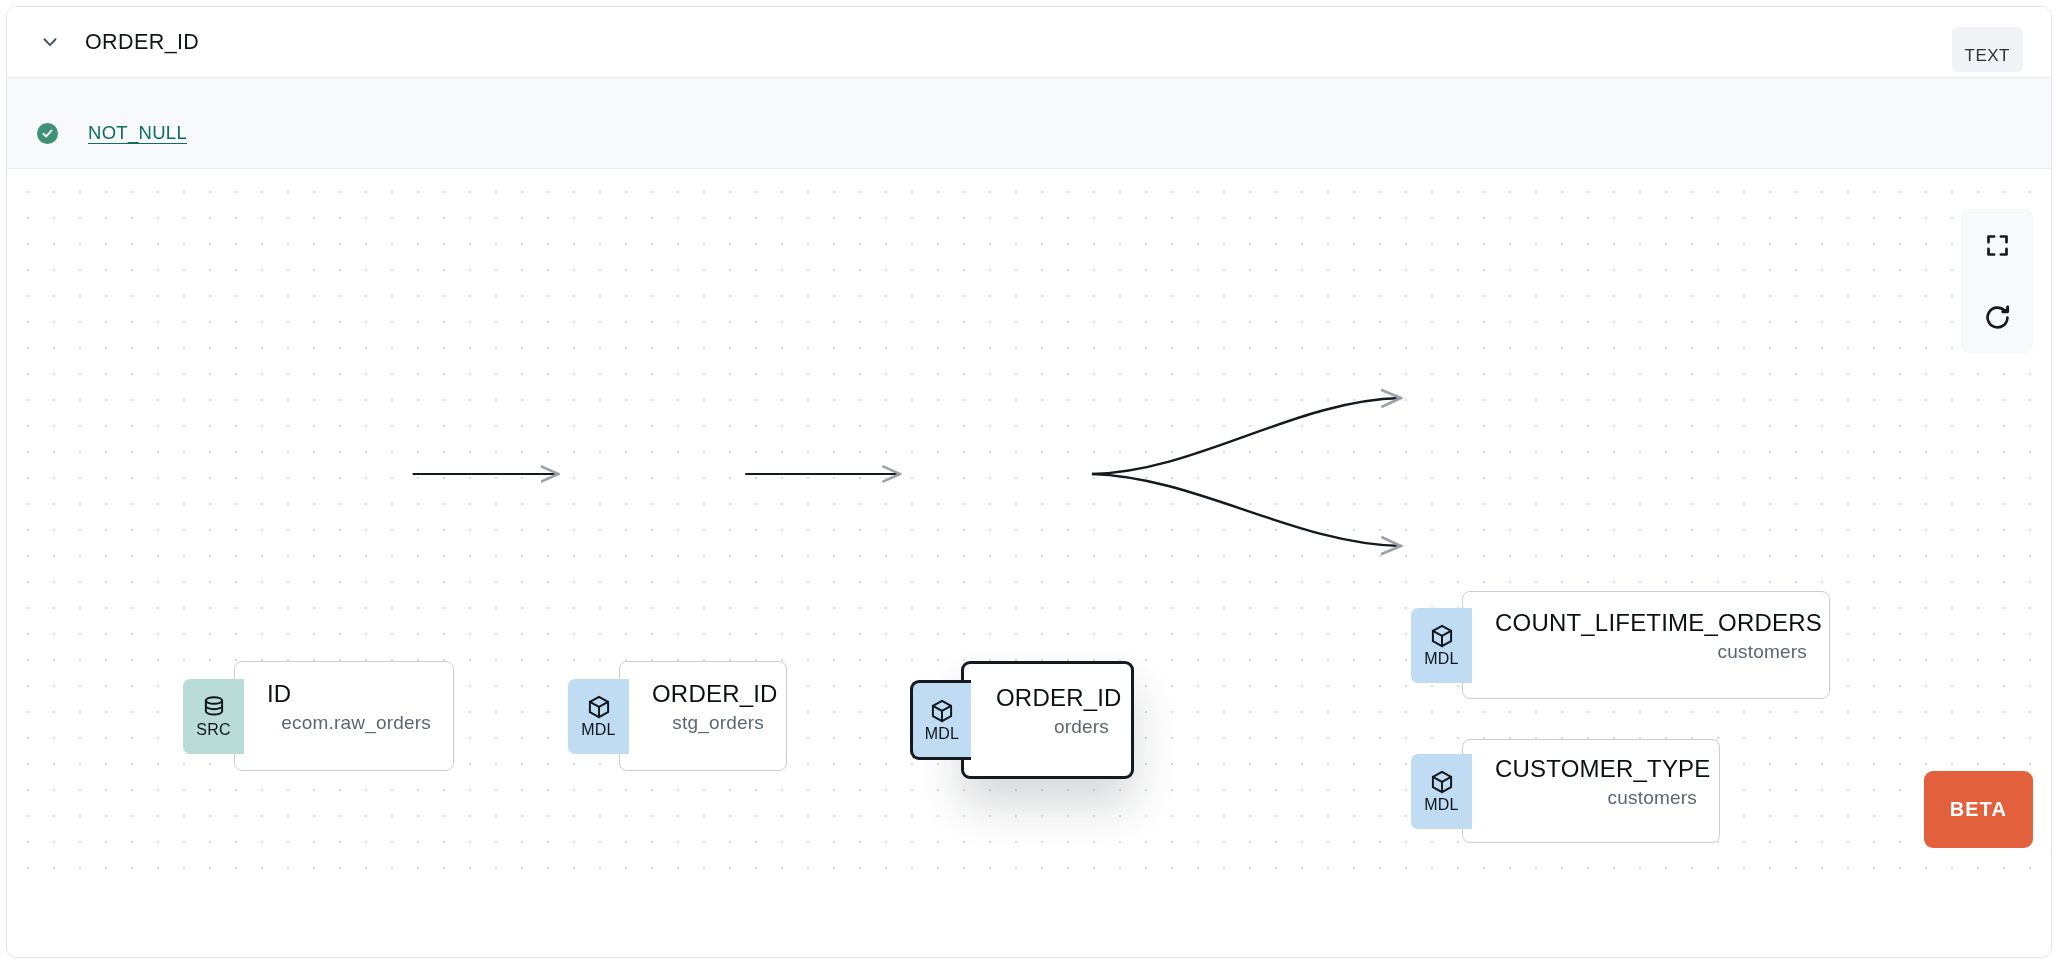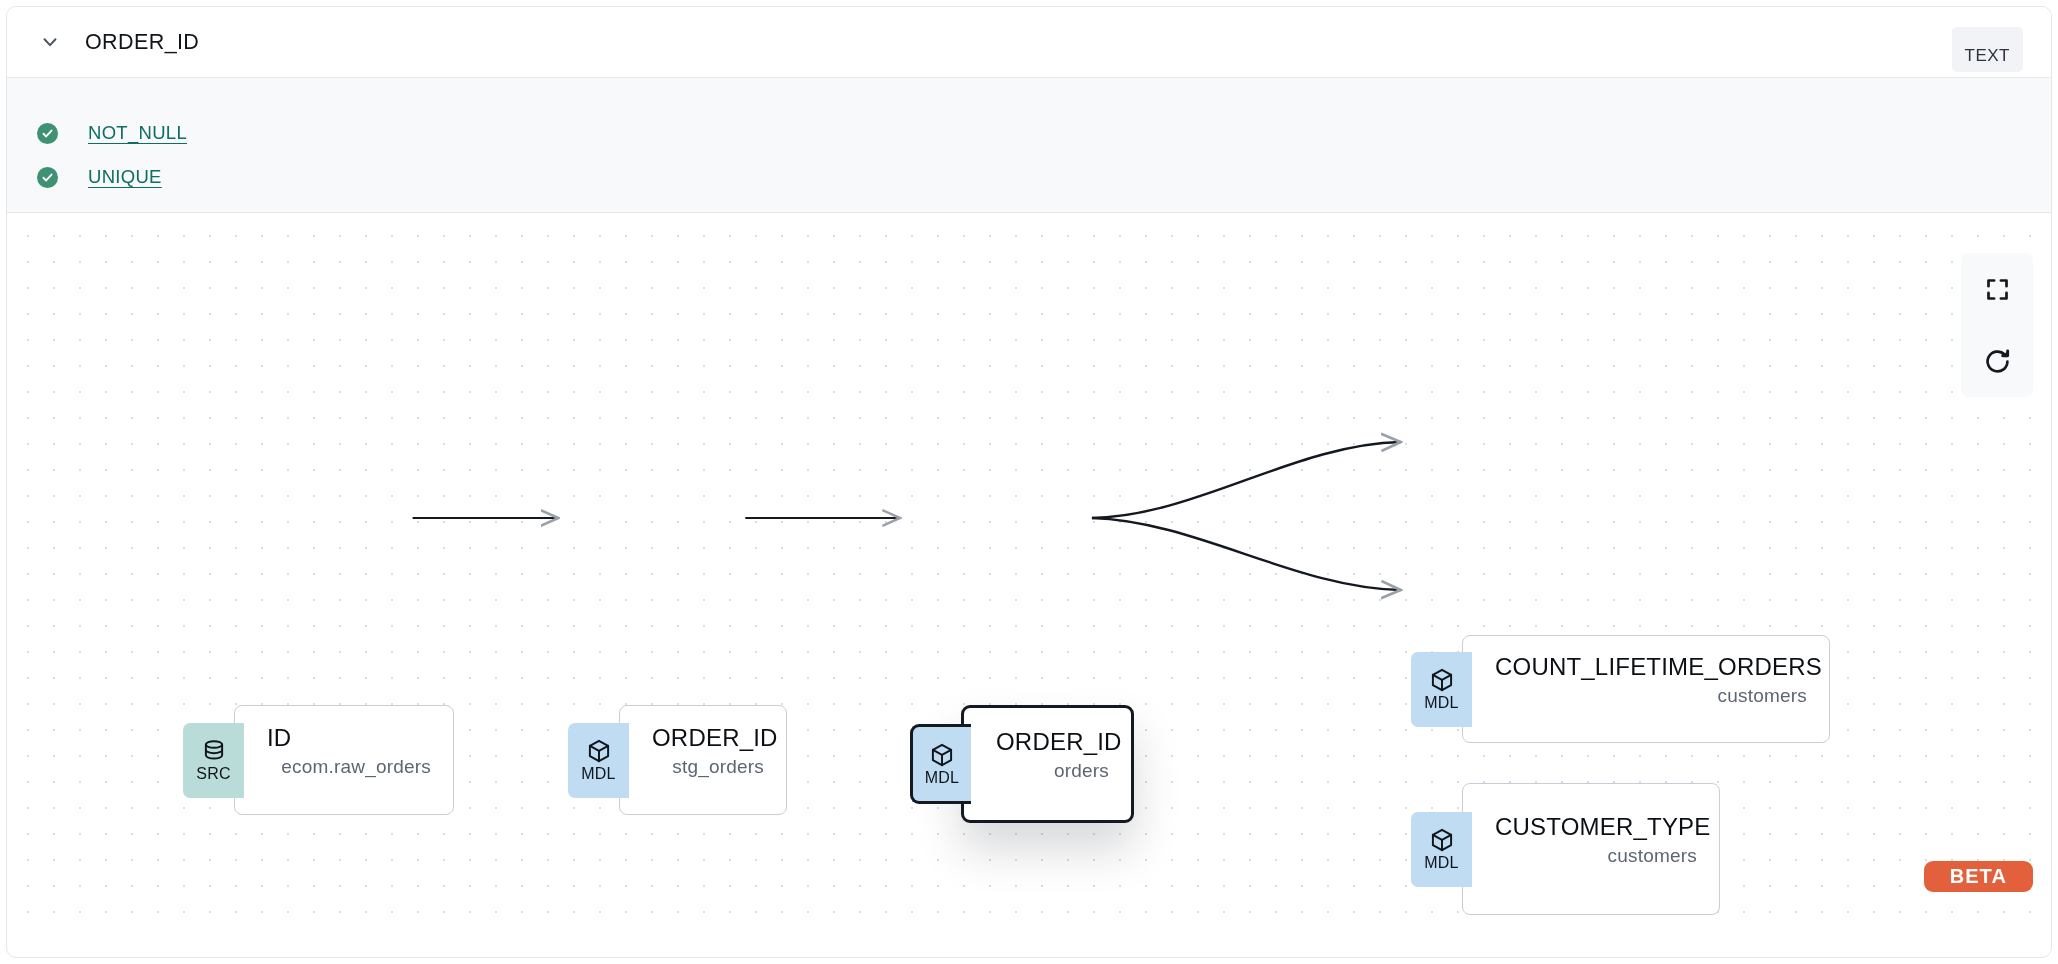--- a/index.html
+++ b/index.html
@@ -197,21 +197,21 @@
   #node-stg       { left: 561px; top: 492px; }
   #node-stg .node-body { width: 168px; height: 110px; }
 
   #node-orders    { left: 903px; top: 492px; }
   #node-orders .node-body { width: 173px; height: 118px; }
 
   #node-count     { left: 1404px; top: 422px; }
   #node-count .node-body { width: 368px; height: 108px; }
 
   #node-ctype     { left: 1404px; top: 570px; }
-  #node-ctype .node-body { width: 258px; height: 132px; }
+  #node-ctype .node-body { width: 258px; height: 104px; }
 
   
   .controls {
     position: absolute;
     right: 18px;
     top: 40px;
     display: flex;
     flex-direction: column;
     z-index: 5;
   }
@@ -231,21 +231,21 @@
   
   .beta-badge {
     position: absolute;
     right: 18px;
     bottom: 24px;
     background: #e2603c;
     color: #ffffff;
     font-size: 20px;
     font-weight: bold;
     letter-spacing: 1.1px;
-    padding: 4px 26px;
+    padding: 27px 26px;
     border-radius: 9px;
     z-index: 5;
     cursor: pointer;
   }
 </style>
 </head>
 <body>
 
 <div class="panel">
 
@@ -264,28 +264,20 @@
 
   <div class="tests">
     <div class="test-row">
       <span class="check-icon">
         <svg width="13" height="13" viewBox="0 0 24 24" fill="none" stroke="#ffffff" stroke-width="3.4" stroke-linecap="round" stroke-linejoin="round">
           <polyline points="4.5 12.5 9.5 17.5 19.5 6.5"></polyline>
         </svg>
       </span>
       <a class="test-link">NOT_NULL</a>
     </div>
-    <div class="test-row">
-      <span class="check-icon">
-        <svg width="13" height="13" viewBox="0 0 24 24" fill="none" stroke="#ffffff" stroke-width="3.4" stroke-linecap="round" stroke-linejoin="round">
-          <polyline points="4.5 12.5 9.5 17.5 19.5 6.5"></polyline>
-        </svg>
-      </span>
-      <a class="test-link">UNIQUE</a>
-    </div>
   </div>
 
   <div class="canvas">
 
     <svg class="edges" viewBox="0 0 2046 703" preserveAspectRatio="none">
       <defs>
         <marker id="arrow" viewBox="0 0 10 10" refX="9" refY="5" markerWidth="9" markerHeight="9" orient="auto-start-reverse">
           <path d="M 0 1 L 9 5 L 0 9" fill="none" stroke="#9aa1ab" stroke-width="1.3"></path>
         </marker>
       </defs>

